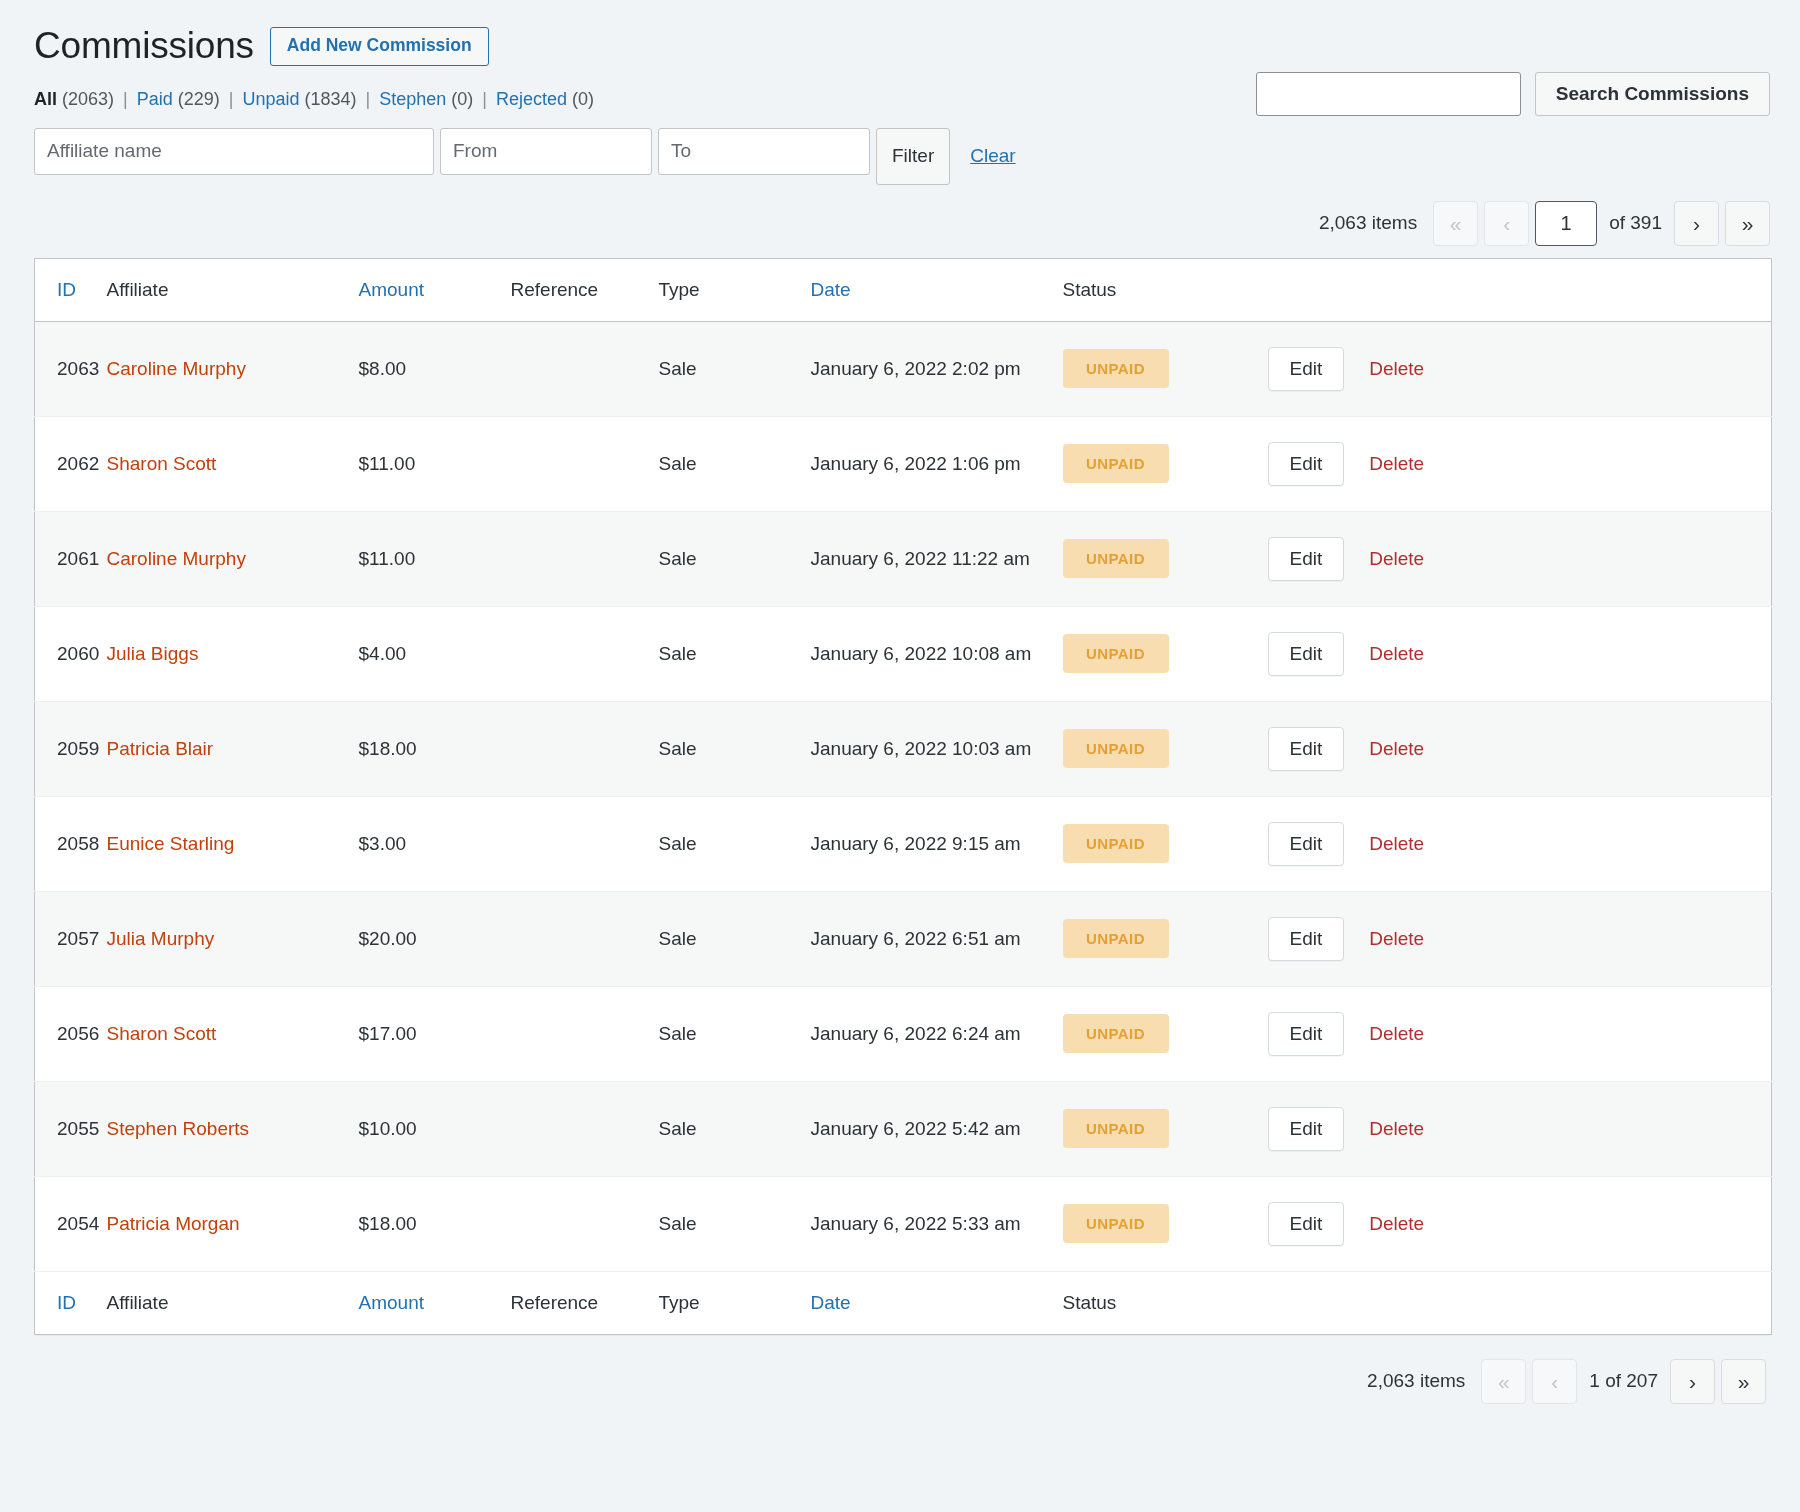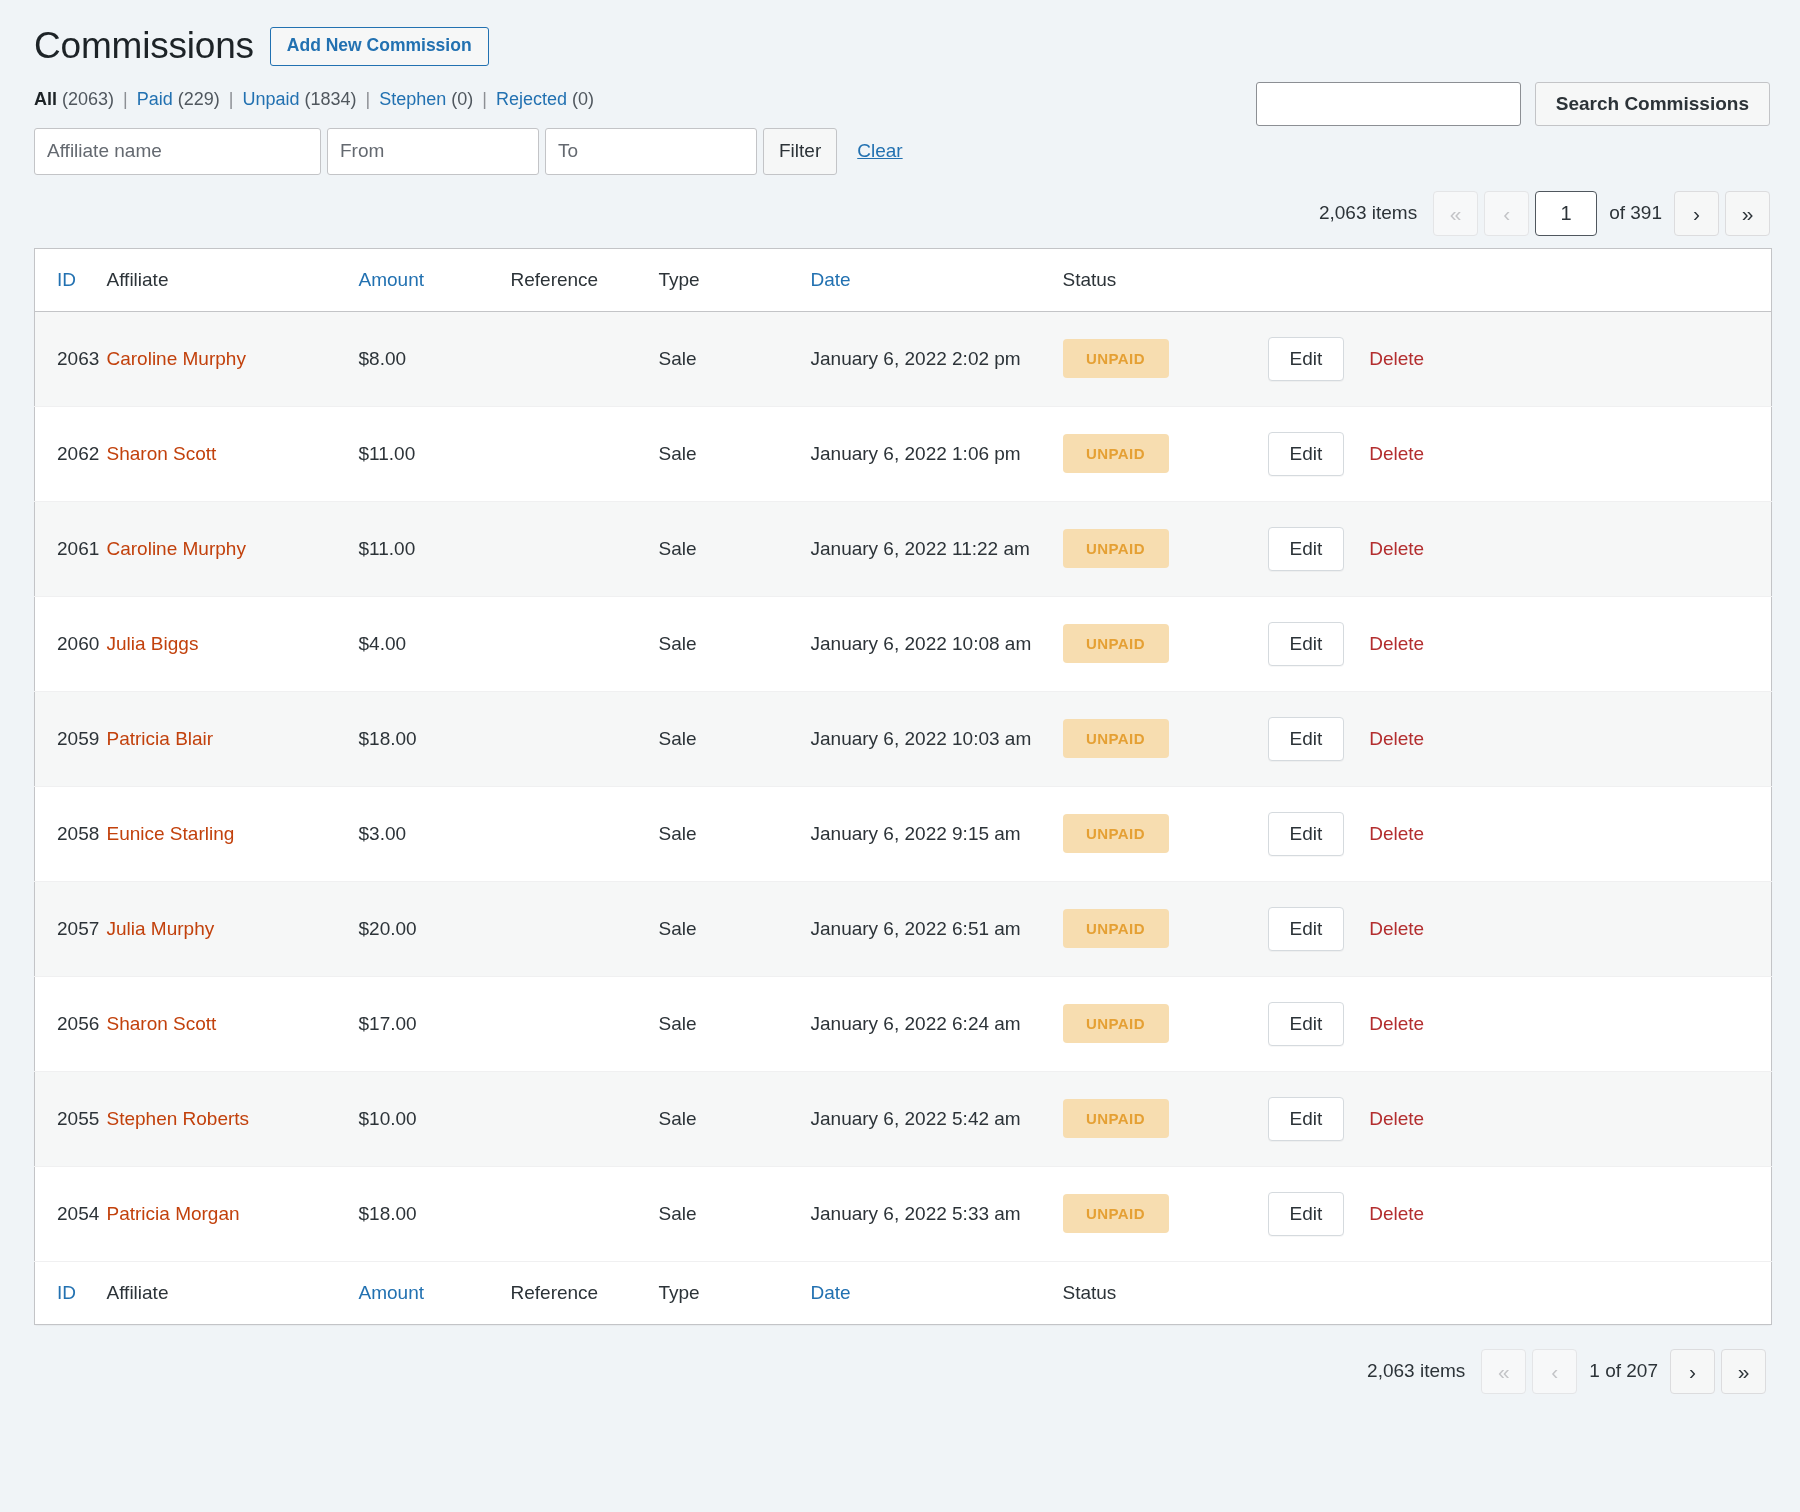--- a/index.html
+++ b/index.html
@@ -30,46 +30,46 @@
     margin: 22px 0 0 0; font-size: 18px; color: #50575e;
     display: flex; align-items: flex-start; flex-wrap: wrap;
   }
   .subsubsub .sep { color: #8c8f94; margin: 0 9px; }
   .subsubsub a { text-decoration: none; color: #2271b1; cursor: pointer; }
   .subsubsub a.current { color: #1d2327; font-weight: 700; }
   .subsubsub .count { color: #50575e; margin-left: 5px; }
 
   
   .search-wrap {
-    position: absolute; right: 30px; top: 82px;
+    position: absolute; right: 30px; top: 72px;
     display: flex; align-items: stretch; gap: 14px;
   }
   .search-input {
     width: 265px; height: 44px; border: 1px solid #8c8f94;
     border-radius: 3px; background: #fff; font-size: 18px;
     padding: 0 10px; color: #2c3338; font-family: inherit;
   }
   .search-btn {
     border: 1px solid #c3c4c7; background: #f6f7f7; color: #2c3338;
     font-size: 19px; font-weight: 700; padding: 0 20px; border-radius: 3px;
     cursor: pointer; font-family: inherit; white-space: nowrap; height: 44px;
   }
 
   
   .filter-bar { display: flex; align-items: stretch; gap: 6px; margin-top: 18px; }
   .filter-bar input[type="text"] {
     height: 47px; border: 1px solid #c3c4c7; border-radius: 3px;
     background: #fff; font-size: 19px; padding: 0 12px; color: #2c3338;
     font-family: inherit;
   }
-  .inp-affiliate { width: 287px; }
+  .inp-affiliate { width: 400px; }
   .inp-from, .inp-to { width: 212px; }
   .filter-bar input::placeholder { color: #646970; opacity: 1; }
   .filter-btn {
-    height: 47px; border: 1px solid #c3c4c7; background: #f6f7f7;
+    height: 57px; border: 1px solid #c3c4c7; background: #f6f7f7;
     color: #2c3338; font-size: 19px; padding: 0 15px; border-radius: 3px;
     cursor: pointer; font-family: inherit;
   }
   .clear-link {
     color: #2271b1; font-size: 19px; text-decoration: underline;
     align-self: center; margin-left: 14px; cursor: pointer;
   }
 
   
   .tablenav { display: flex; justify-content: flex-end; align-items: center; }

